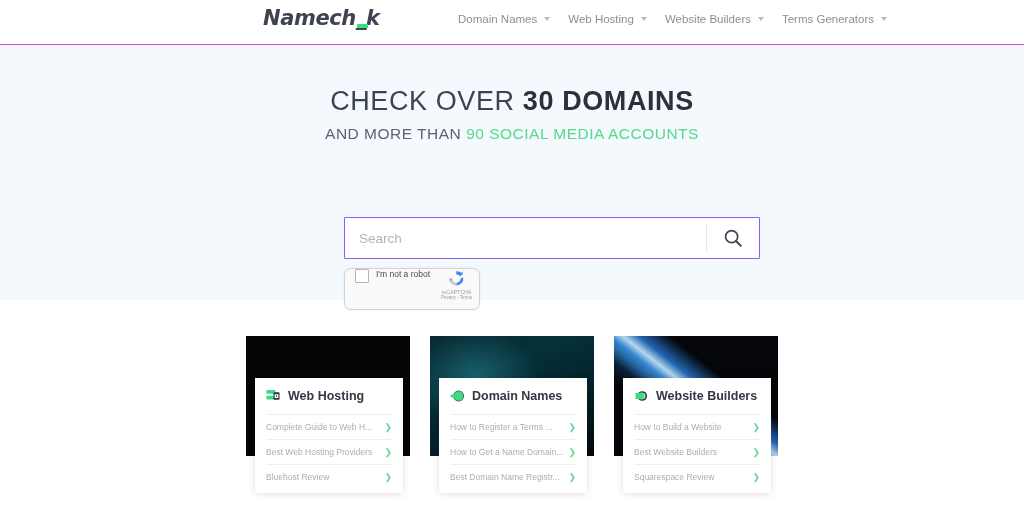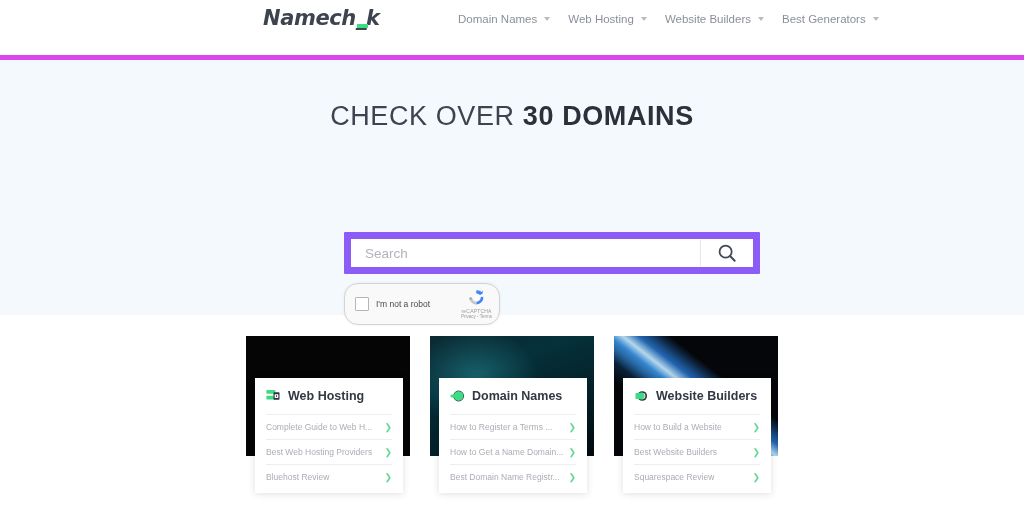--- a/index.html
+++ b/index.html
@@ -8,23 +8,23 @@
     margin: 0; padding: 0;
     width: 1024px; height: 514px;
     overflow: hidden;
     background: #ffffff;
     font-family: "Liberation Sans", sans-serif;
   }
   .page { width: 1024px; height: 514px; position: relative; background:#fff; }
 
   
   .header {
-    height: 60px;
+    height: 45px;
     background: #ffffff;
-    border-bottom: 5px solid #d946ef;
+    border-bottom: 1px solid #d946ef;
     display: flex;
     align-items: center;
     position: relative;
   }
   .logo {
     position: absolute;
     left: 263px;
     top: 8px;
     font-size: 21px;
     font-weight: bold;
@@ -98,21 +98,21 @@
   }
   .hero-sub .green { color: #55d98a; }
 
   .search-wrap {
     position: absolute;
     left: 344px;
     top: 172px;
     width: 416px;
     height: 42px;
     background: #fff;
-    border: 7px solid #8b5cf6;
+    border: 1px solid #8b5cf6;
     display: flex;
     align-items: center;
     border-radius: 1px;
   }
   .search-input {
     flex: 1;
     border: none;
     outline: none;
     height: 40px;
     padding: 0 14px;
@@ -134,27 +134,26 @@
     align-items: center;
     justify-content: center;
     cursor: pointer;
   }
 
   
   .recaptcha {
     position: absolute;
     left: 344px;
     top: 223px;
-    width: 156px;
+    width: 136px;
     height: 42px;
     background: #f9f9f9;
     border: 1px solid #d3d3d3;
-    border-radius: 14px;
-    display: flex;
-    align-items: center;
+    border-radius: 7px;
+    display: flex;
     box-shadow: 0 0 3px rgba(0,0,0,0.07);
   }
   .rc-box {
     width: 14px; height: 14px;
     border: 1px solid #b6b6b6;
     background: #fff;
     border-radius: 1px;
     margin-left: 10px;
     flex: none;
     cursor: pointer;
@@ -281,28 +280,29 @@
       </div>
       <div class="nav-item">
         <span>Web Hosting</span>
         <span class="caret"></span>
       </div>
       <div class="nav-item">
         <span>Website Builders</span>
         <span class="caret"></span>
       </div>
       <div class="nav-item">
-        <span>Best Generators</span>
+        <span>Terms Generators</span>
         <span class="caret"></span>
       </div>
     </div>
   </div>
 
   <div class="hero">
     <div class="hero-title"><span>CHECK OVER </span><b>30 DOMAINS</b></div>
+    <div class="hero-sub"><span>AND MORE THAN </span><span class="green">90 SOCIAL MEDIA ACCOUNTS</span></div>
 
     <div class="search-wrap">
       <input class="search-input" type="text" placeholder="Search" style="">
       <div class="search-divider"></div>
       <button class="search-btn">
         <svg width="22" height="22" viewBox="0 0 24 24" fill="none">
           <circle cx="10.5" cy="10.5" r="6.6" stroke="#3f4656" stroke-width="1.9"></circle>
           <line x1="15.3" y1="15.3" x2="20.4" y2="20.4" stroke="#3f4656" stroke-width="2.1" stroke-linecap="round"></line>
         </svg>
       </button>

